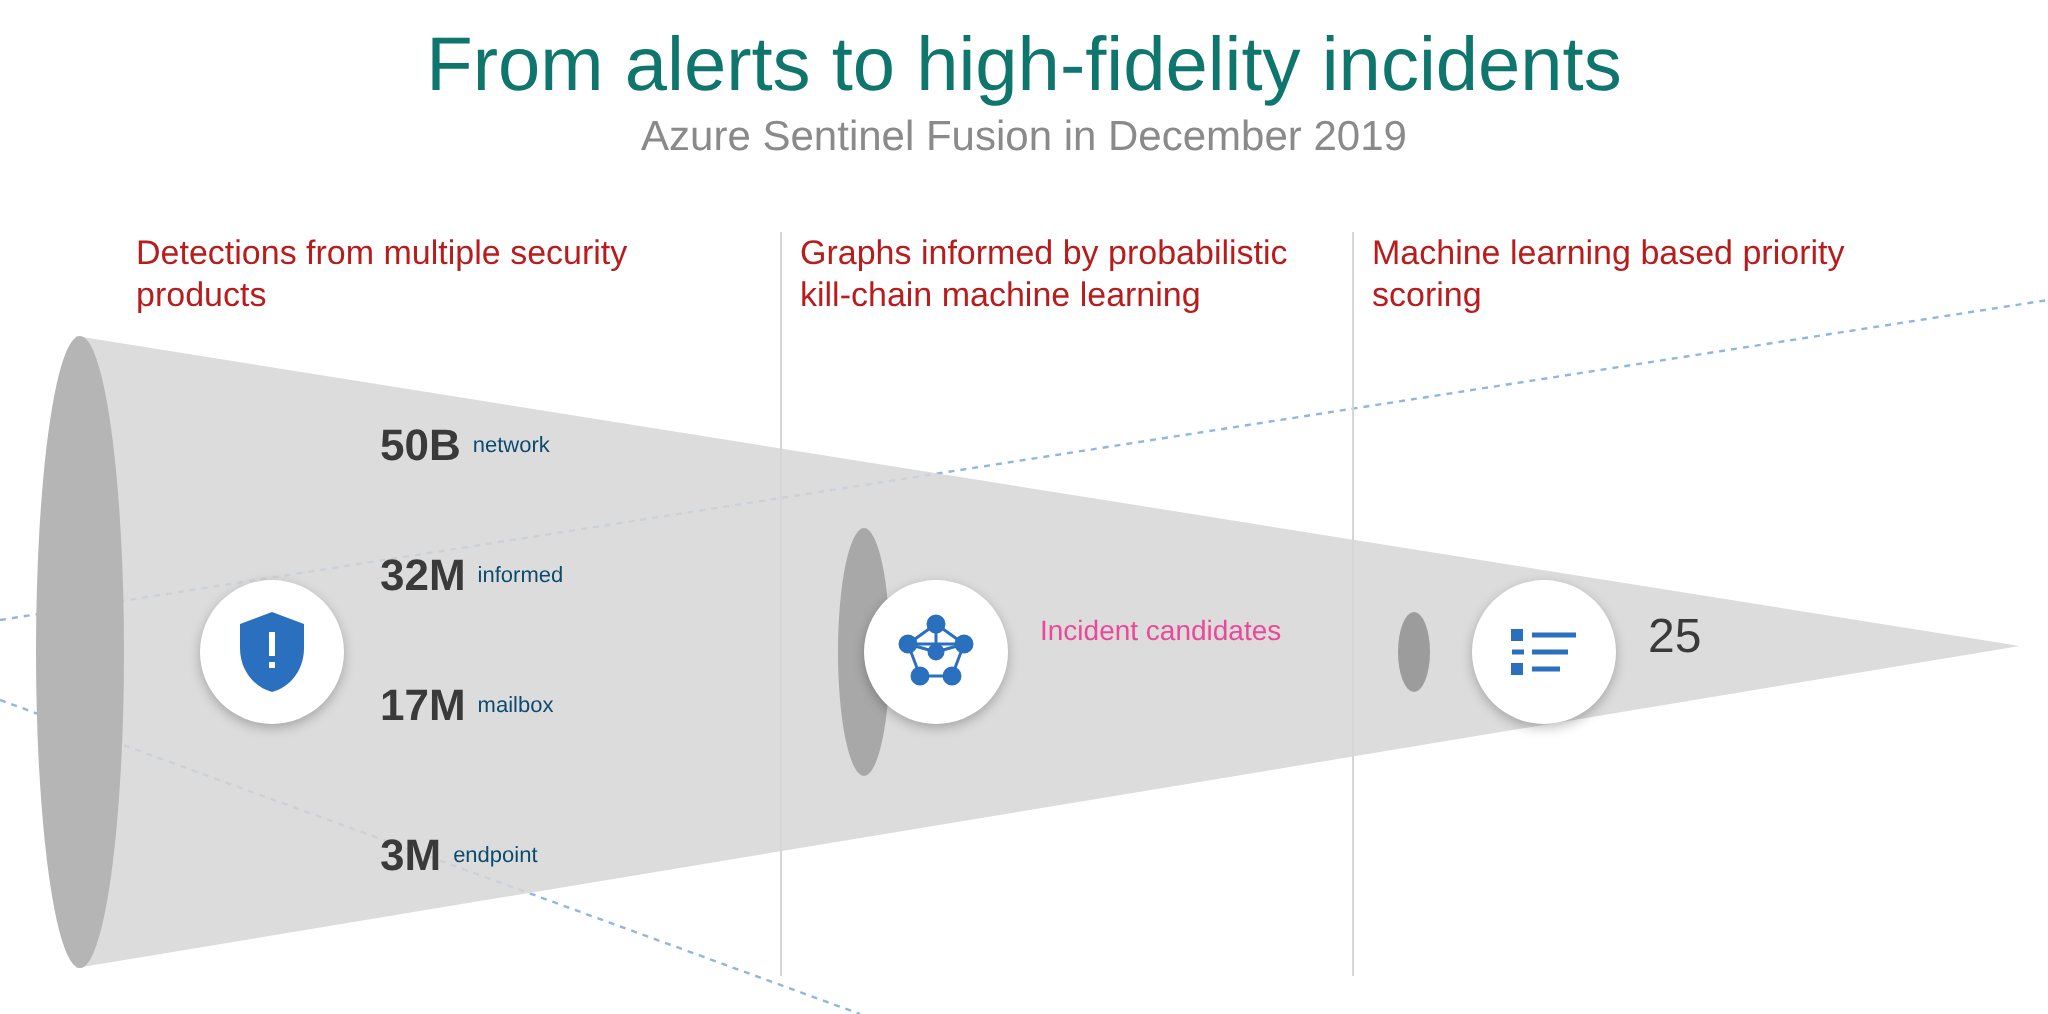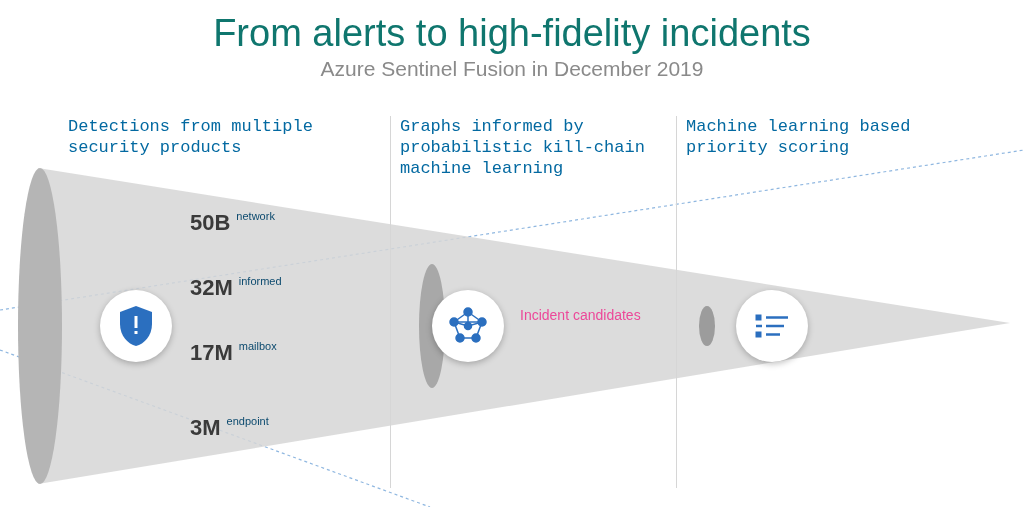--- a/index.html
+++ b/index.html
@@ -28,25 +28,24 @@
   .stage {
     position: absolute;
     top: 0;
     left: 0;
     width: 1024px;
     height: 507px;
     pointer-events: none;
   }
   .col-heading {
     position: absolute;
-    color: #0369a1;
+    color: #b91c1c;
     font-size: 17px;
     line-height: 21px;
     font-weight: 400;
-    font-family: Liberation Mono, monospace;
   }
   .vsep {
     position: absolute;
     width: 1px;
     background: #d6d6d6;
     top: 116px;
     height: 372px;
   }
   .circle {
     position: absolute;
@@ -55,21 +54,21 @@
     border-radius: 50%;
     background: #fff;
     box-shadow: 0 2px 6px rgba(0,0,0,0.25);
     display: flex;
     align-items: center;
     justify-content: center;
   }
   .metric-row {
     position: absolute;
     display: flex;
-    align-items: flex-start;
+    align-items: center;
     gap: 6px;
   }
   .metric-num {
     color: #3a3a3a;
     font-size: 22px;
     font-weight: 600;
   }
   .metric-lbl {
     color: #0c4a6e;
     font-size: 11px;
@@ -171,13 +170,14 @@
       <rect x="4" y="4" width="5" height="5"></rect>
       <line x1="14" y1="6.5" x2="36" y2="6.5" stroke-width="2.5"></line>
       <line x1="4" y1="15" x2="10" y2="15" stroke-width="2.5"></line>
       <line x1="14" y1="15" x2="32" y2="15" stroke-width="2.5"></line>
       <rect x="4" y="21" width="5" height="5"></rect>
       <line x1="14" y1="23.5" x2="28" y2="23.5" stroke-width="2.5"></line>
     </g>
   </svg>
 </div>
 <div class="block" style="left:824px; top:305px">
+  <div class="big-num">25</div>
 </div>
 
 </body></html>

